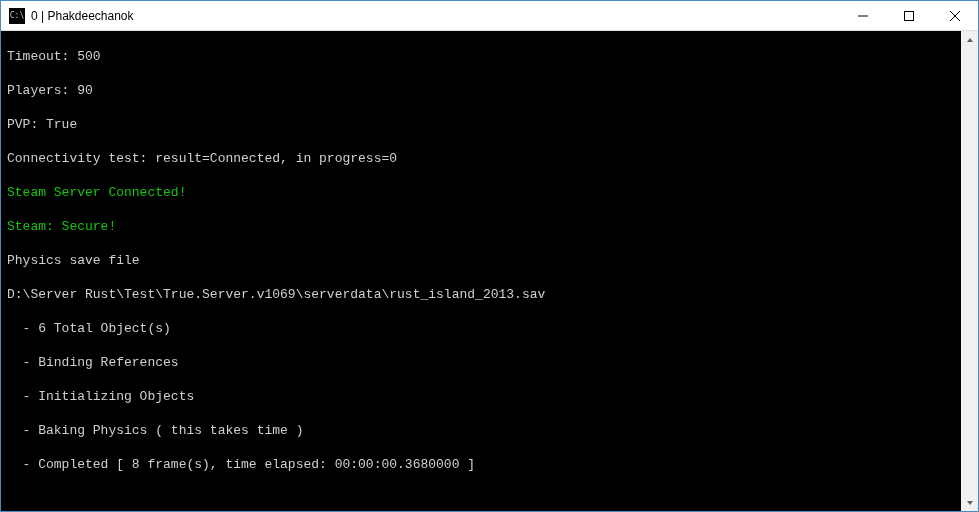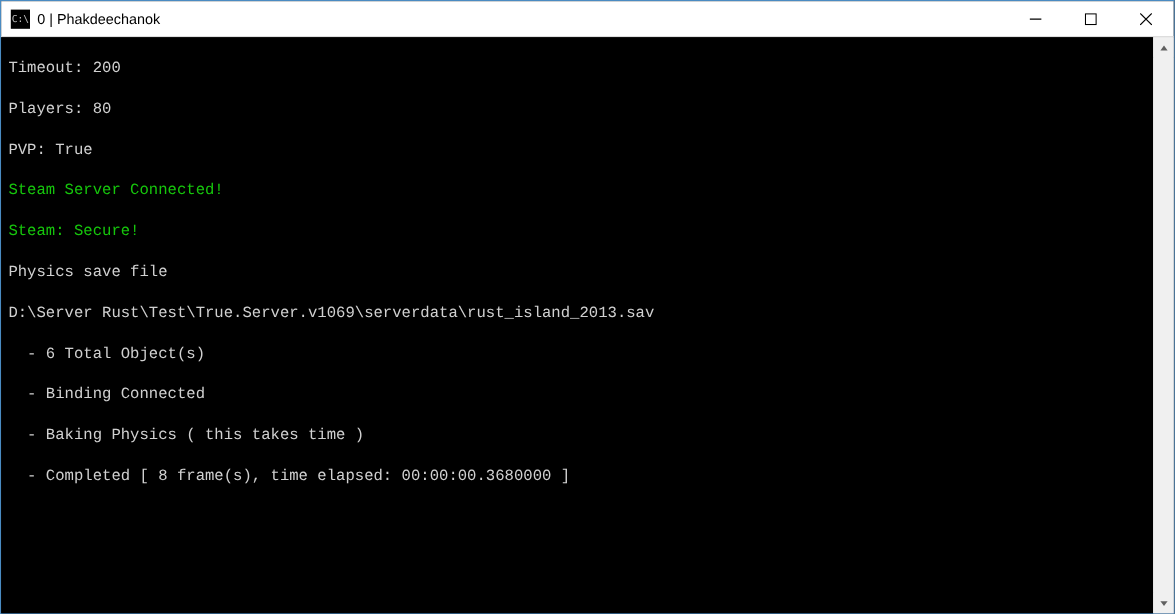--- a/index.html
+++ b/index.html
@@ -120,29 +120,31 @@
             <line x1="0" y1="0" x2="10" y2="10" stroke="#000" stroke-width="1"></line>
             <line x1="10" y1="0" x2="0" y2="10" stroke="#000" stroke-width="1"></line>
           </svg>
       </div>
     </div>
   </div>
 
   <div class="content-wrap">
     <div class="console">
       <div class="scrollback">
-<div class="line">Timeout: 200</div>
-<div class="line">Players: 80</div>
+<div class="line">Timeout: 500</div>
+<div class="line">Players: 90</div>
 <div class="line">PVP: True</div>
+<div class="line">Connectivity test: result=Connected, in progress=0</div>
 <div class="line green">Steam Server Connected!</div>
 <div class="line green">Steam: Secure!</div>
 <div class="line">Physics save file</div>
 <div class="line">D:\Server Rust\Test\True.Server.v1069\serverdata\rust_island_2013.sav</div>
 <div class="line">  - 6 Total Object(s)</div>
-<div class="line">  - Binding Connected</div>
+<div class="line">  - Binding References</div>
+<div class="line">  - Initializing Objects</div>
 <div class="line">  - Baking Physics ( this takes time )</div>
 <div class="line">  - Completed [ 8 frame(s), time elapsed: 00:00:00.3680000 ]</div>
 
 
 
 
 
 
 
 

